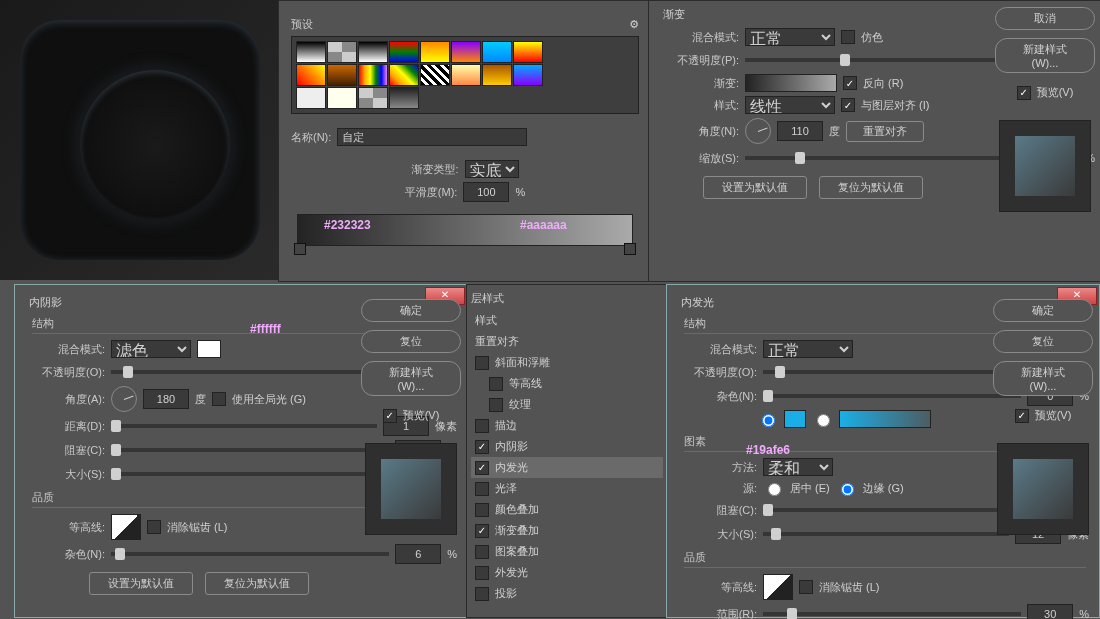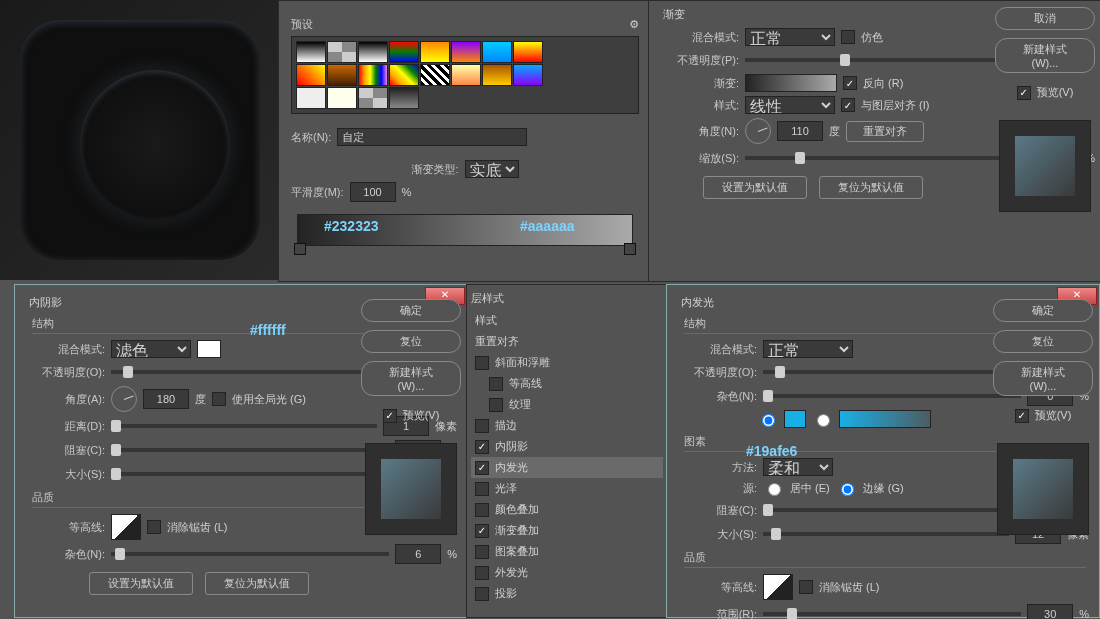--- a/index.html
+++ b/index.html
@@ -50,21 +50,21 @@
   height: 18px;
 }
 .slider-track { background: #353535; height: 4px; flex: 1; position: relative; }
 .slider-thumb { position: absolute; top: -4px; width: 10px; height: 12px; background: #d0d0d0; border-radius: 2px; }
 .checkbox {
   width: 12px; height: 12px; background: #3a3a3a; border: 1px solid #222;
   display: inline-flex; align-items: center; justify-content: center;
 }
 .checkbox.checked::after { content: "✓"; color: #fff; font-size: 10px; }
 .section-label { font-size: 11px; color: #c8c8c8; border-bottom: 1px solid #6a6a6a; padding-bottom: 2px; margin: 6px 3px; }
-.annotation { color: #7dd3fc; font-size: 14px; font-weight: bold; position: absolute; pointer-events: none; text-align: right; }
+.annotation { color: #f0abfc; font-size: 12px; font-weight: bold; position: absolute; pointer-events: none; text-align: right; }
 .close-btn { position: absolute; top: 2px; right: 2px; width: 38px; height: 16px; background: linear-gradient(#e88,#c44); border: 1px solid #822; color: white; font-size: 10px; text-align: center; line-height: 14px; cursor: pointer; }
 .swatch-grid { display: grid; grid-template-columns: repeat(8, 30px); grid-auto-rows: 22px; gap: 1px; }
 .swatch { border: 1px solid #222; }
 .preview-box { width: 90px; height: 90px; background: #2f2f2f; border: 1px solid #222; display: flex; align-items: center; justify-content: center; }
 .preview-inner { width: 60px; height: 60px; background: linear-gradient(135deg,#5a7a88,#3a3a3a); }
 .style-list-item { display: flex; align-items: center; gap: 6px; padding: 3px 4px; }
 .style-list-item.sel { background: #6a6a6a; }
 .gradient-bar { height: 30px; background: linear-gradient(to right,#232323,#aaaaaa); border: 1px solid #222; position: relative; }
 .color-stop { position: absolute; bottom: -10px; width: 10px; height: 10px; background: #444; border: 1px solid #111; }
 .angle-dial { width: 24px; height: 24px; border: 1px solid #888; border-radius: 50%; position: relative; }
@@ -110,21 +110,21 @@
     <div class="row" style="margin-top:10px; justify-content:space-between;">
       <div class="row">
         <span class="label">名称(N):</span>
         <input class="numbox" style="width: 180px; text-align: left; padding: 0px 4px;" value="自定">
       </div>
     </div>
     <div class="row" style="justify-content:center; margin-top:10px;">
       <span class="label">渐变类型:</span>
       <select class="dropdown"><option>实底</option></select>
     </div>
-    <div class="row" style="justify-content:flex-start;">
+    <div class="row" style="justify-content:center;">
       <span class="label">平滑度(M):</span>
       <input class="numbox" value="100" style="">
       <span>%</span>
     </div>
     <div class="gradient-bar" style="margin:12px 6px 0 6px;">
       <div class="color-stop" style="left:-4px;"></div>
       <div class="color-stop" style="right:-4px;"></div>
     </div>
   </div>
 

